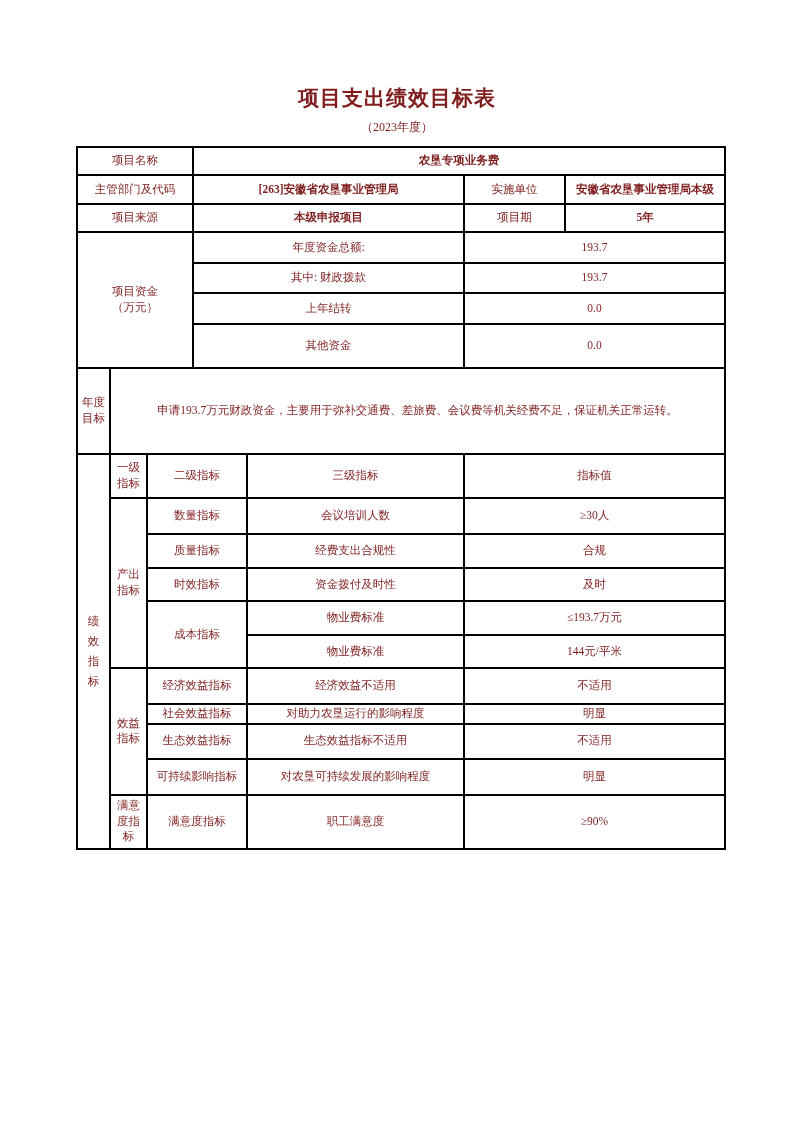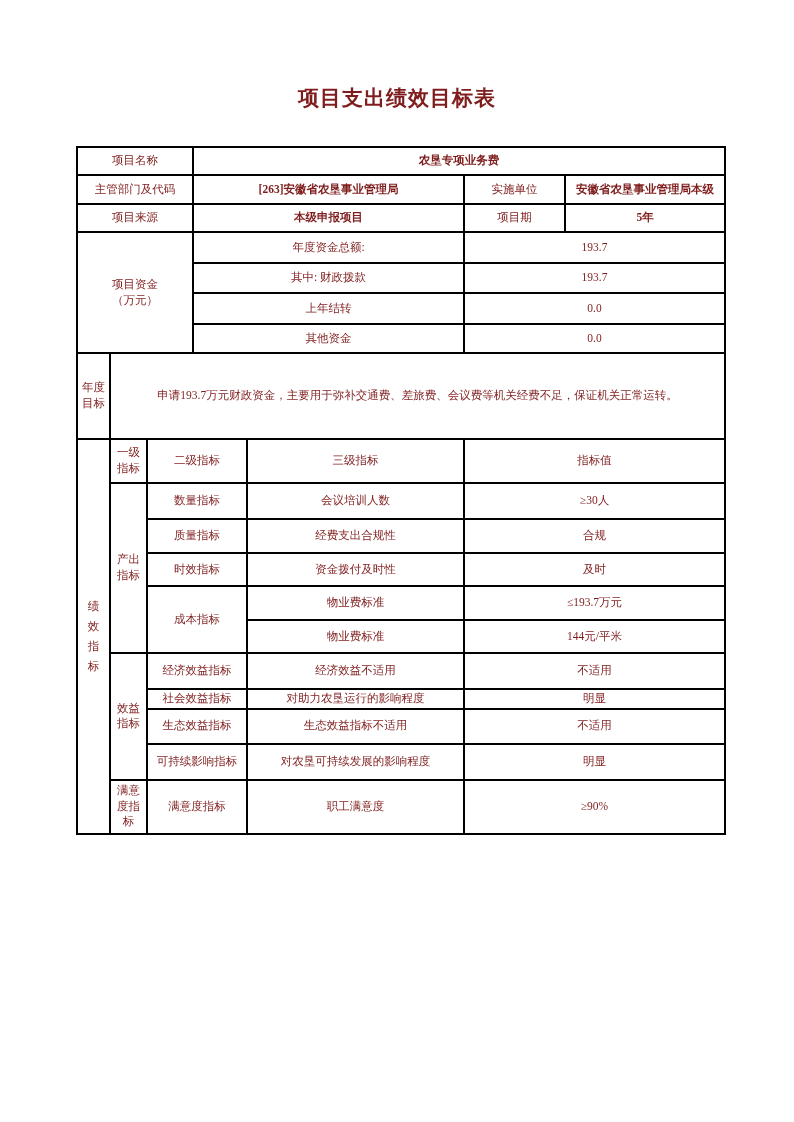--- a/index.html
+++ b/index.html
@@ -62,20 +62,21 @@
     text-align: center;
   }
   .wrap-narrow { word-break: break-all; }
 </style>
 </head>
 <body>
 
 <div class="page">
 
   <div class="doc-title">项目支出绩效目标表</div>
+  <div class="doc-subtitle">（2023年度）</div>
 
   <table class="form">
     <colgroup>
       <col style="width:33px">
         <col style="width:37px">
         <col style="width:46px">
       <col style="width:54px">
         <col style="width:217px">
         <col style="width:101px">
       <col style="width:160px">
@@ -110,21 +111,21 @@
       <td colspan="2" class="right">193.7</td>
     </tr>
     <tr style="height:30px">
       <td colspan="2" class="left ind2">其中: 财政拨款</td>
       <td colspan="2" class="right">193.7</td>
     </tr>
     <tr style="height:31px">
       <td colspan="2" class="left ind3">上年结转</td>
       <td colspan="2" class="right">0.0</td>
     </tr>
-    <tr style="height:29px">
+    <tr style="height:44px">
       <td colspan="2" class="left ind3">其他资金</td>
       <td colspan="2" class="right">0.0</td>
     </tr>
 
     <tr style="height:86px">
       <td class="wrap-narrow">年度目标</td>
       <td colspan="6" class="left">申请193.7万元财政资金，主要用于弥补交通费、差旅费、会议费等机关经费不足，保证机关正常运转。</td>
     </tr>
 
     <tr style="height:44px">

